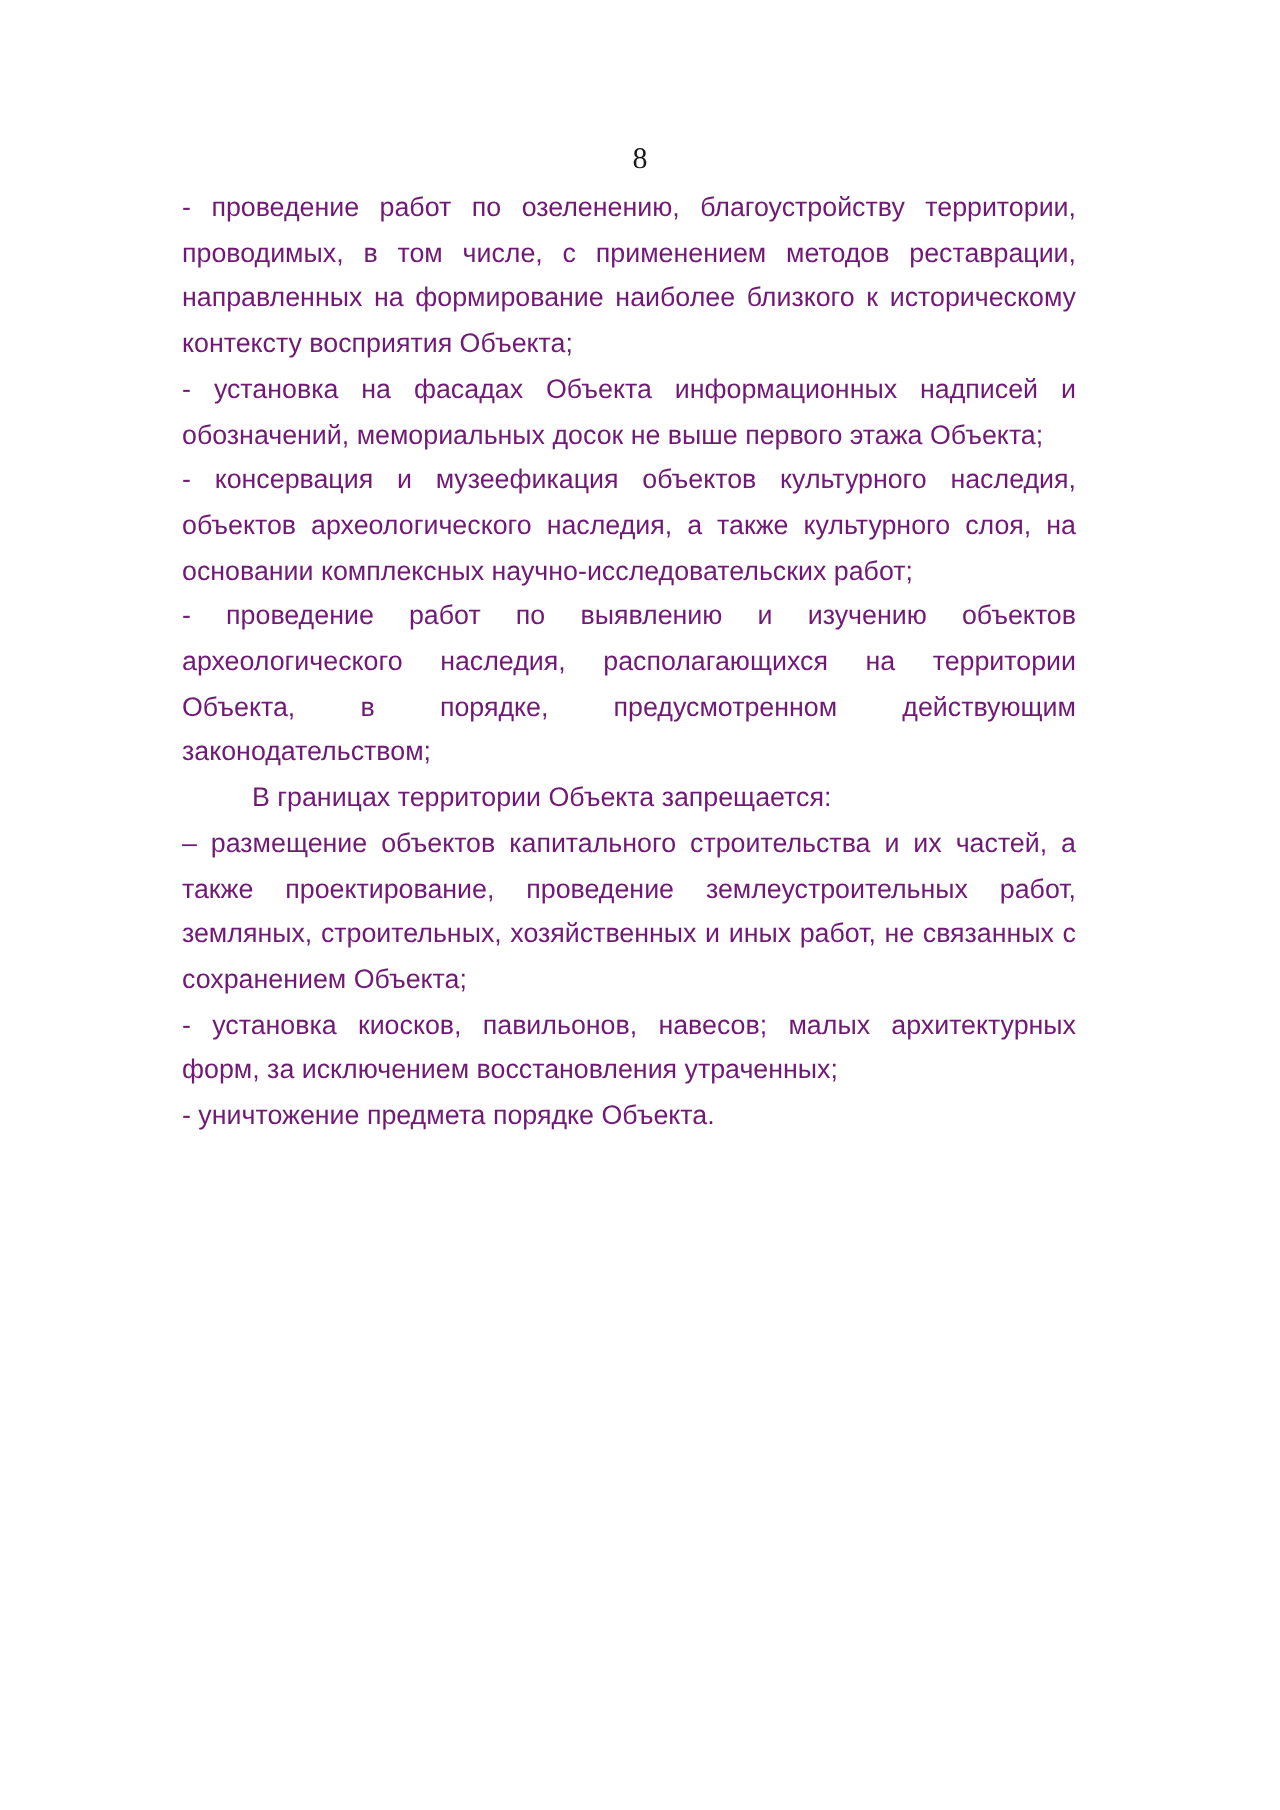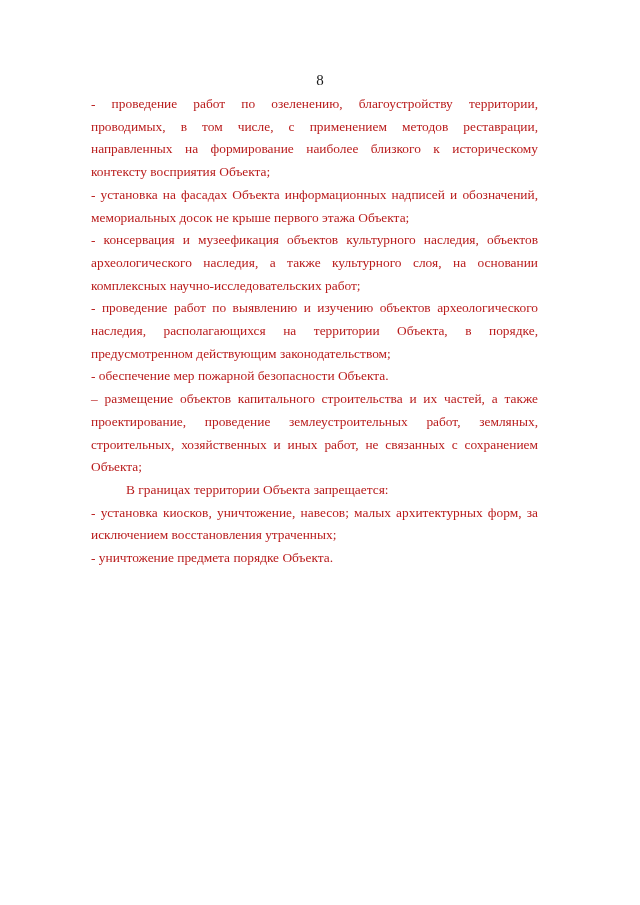--- a/index.html
+++ b/index.html
@@ -6,35 +6,34 @@
   body { width:640px; height:905px; position:relative; overflow:hidden; }
   .page {
     position:absolute; left:0; top:0; width:640px; height:905px; background:#fff;
   }
   .page-number {
     position:absolute; top:72px; left:0; width:640px; text-align:center;
     font-family:"Liberation Serif", serif; font-size:15px; color:#1a1a1a;
   }
   .body-text {
     position:absolute; left:91px; top:93px; width:447px;
-    font-family:Liberation Serif, serif; font-size:13.4px; line-height:22.7px;
-    color:#b91c1c; text-align:justify;
+    font-family:Liberation Sans, sans-serif; font-size:13.4px; line-height:22.7px;
+    color:#701a75; text-align:justify;
   }
   .para { margin:0; text-align:justify; text-align-last:left; }
   .para.indent { text-indent:35px; }
 </style>
 </head>
 <body>
 
 <div class="page">
   <div class="page-number">8</div>
   <div class="body-text">
     <p class="para">- проведение работ по озеленению, благоустройству территории, проводимых, в том числе, с применением методов реставрации, направленных на формирование наиболее близкого к историческому контексту восприятия Объекта;</p>
-    <p class="para">- установка на фасадах Объекта информационных надписей и обозначений, мемориальных досок не крыше первого этажа Объекта;</p>
+    <p class="para">- установка на фасадах Объекта информационных надписей и обозначений, мемориальных досок не выше первого этажа Объекта;</p>
     <p class="para">- консервация и музеефикация объектов культурного наследия, объектов археологического наследия, а также культурного слоя, на основании комплексных научно-исследовательских работ;</p>
     <p class="para">- проведение работ по выявлению и изучению объектов археологического наследия, располагающихся на территории Объекта, в порядке, предусмотренном действующим законодательством;</p>
-    <p class="para">- обеспечение мер пожарной безопасности Объекта.</p>
+    <p class="para indent">В границах территории Объекта запрещается:</p>
     <p class="para">– размещение объектов капитального строительства и их частей, а также проектирование, проведение землеустроительных работ, земляных, строительных, хозяйственных и иных работ, не связанных с сохранением Объекта;</p>
-    <p class="para indent">В границах территории Объекта запрещается:</p>
-    <p class="para">- установка киосков, уничтожение, навесов; малых архитектурных форм, за исключением восстановления утраченных;</p>
+    <p class="para">- установка киосков, павильонов, навесов; малых архитектурных форм, за исключением восстановления утраченных;</p>
     <p class="para">- уничтожение предмета порядке Объекта.</p>
   </div>
 </div>
 
 </body></html>

